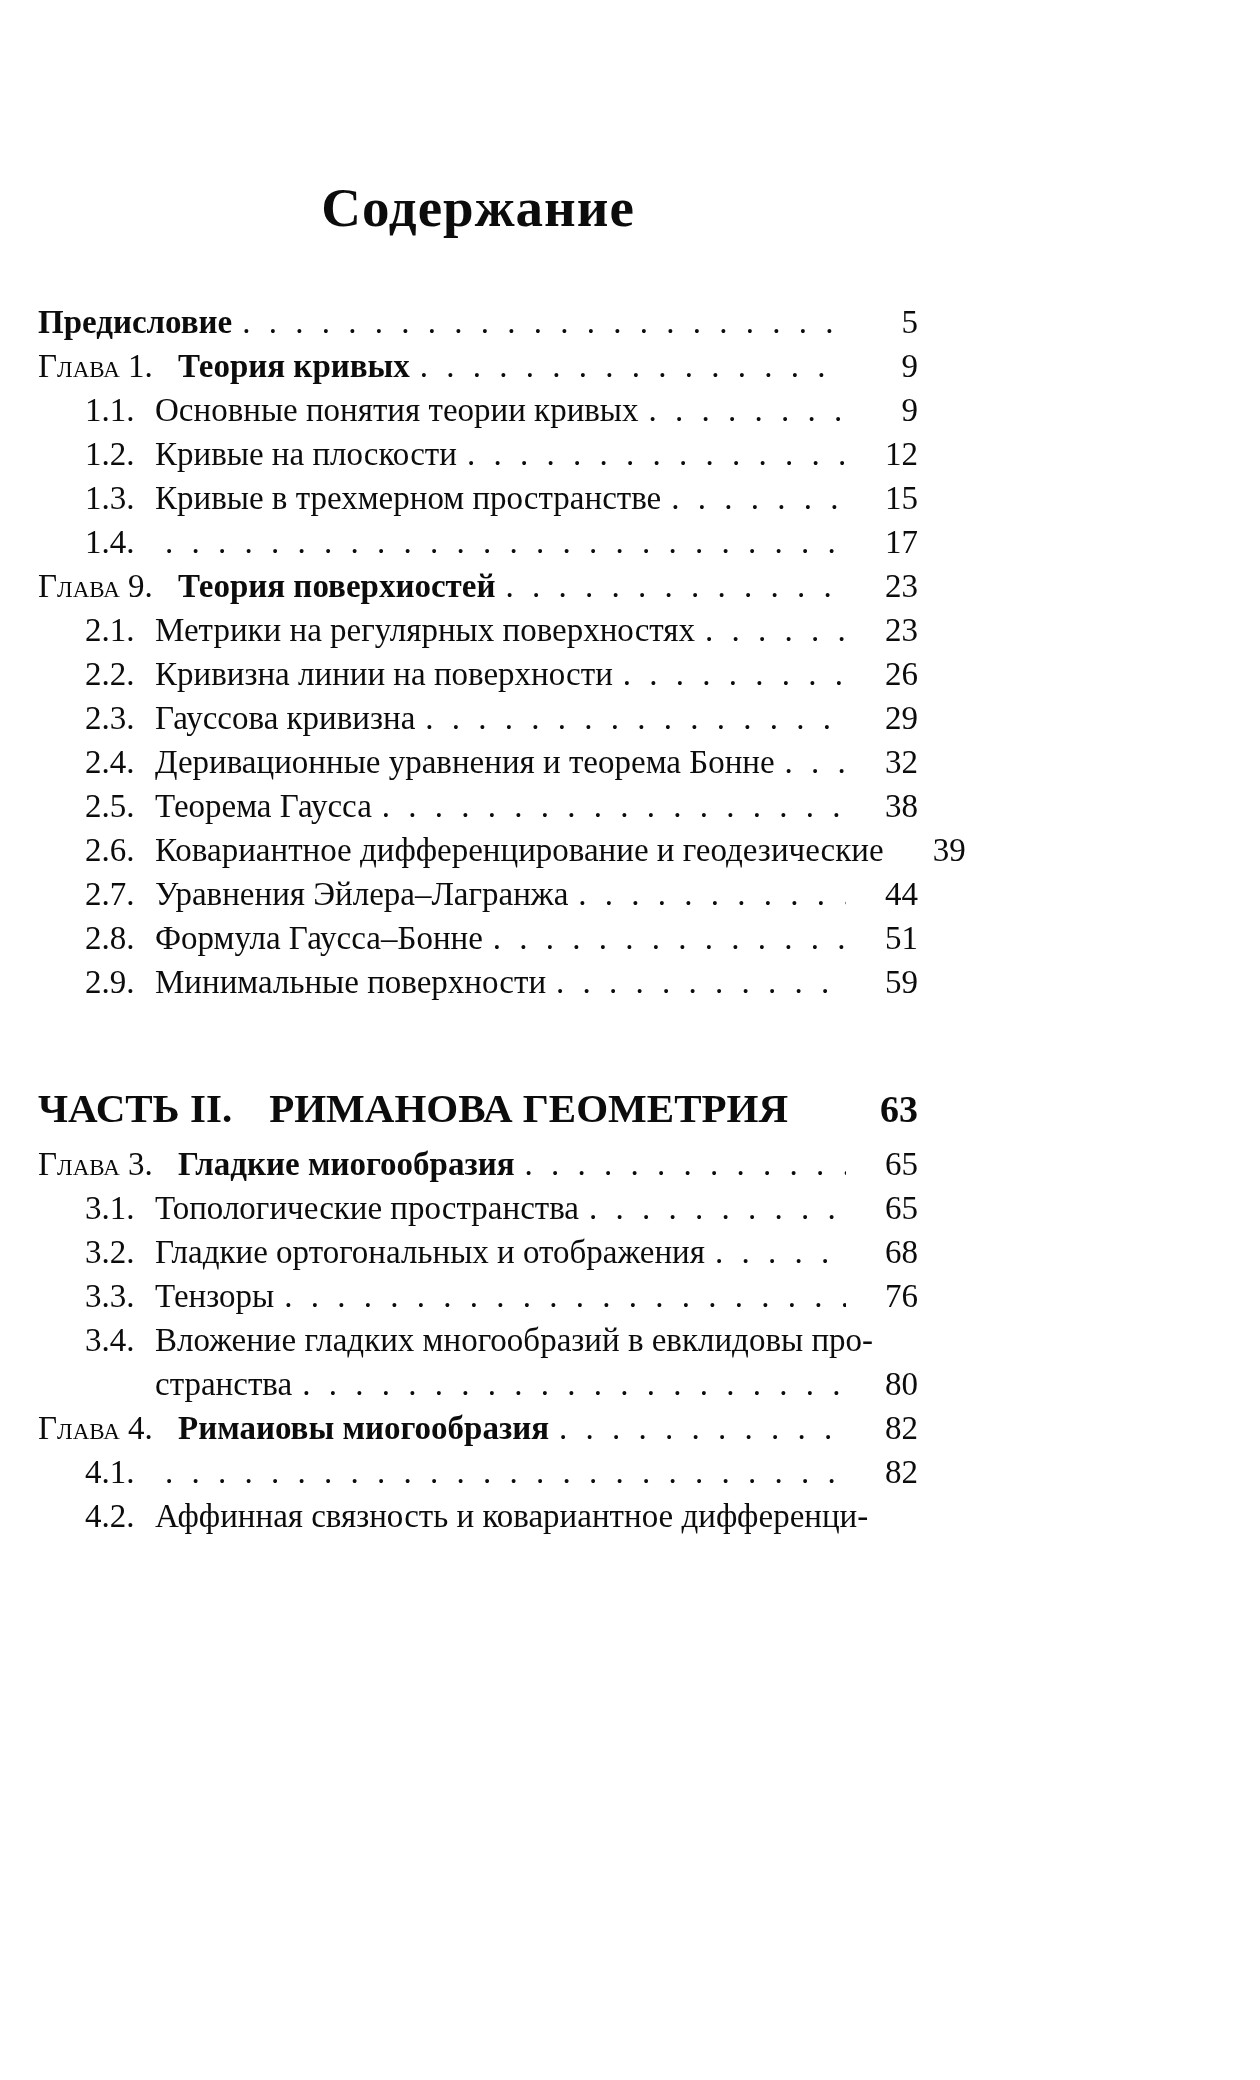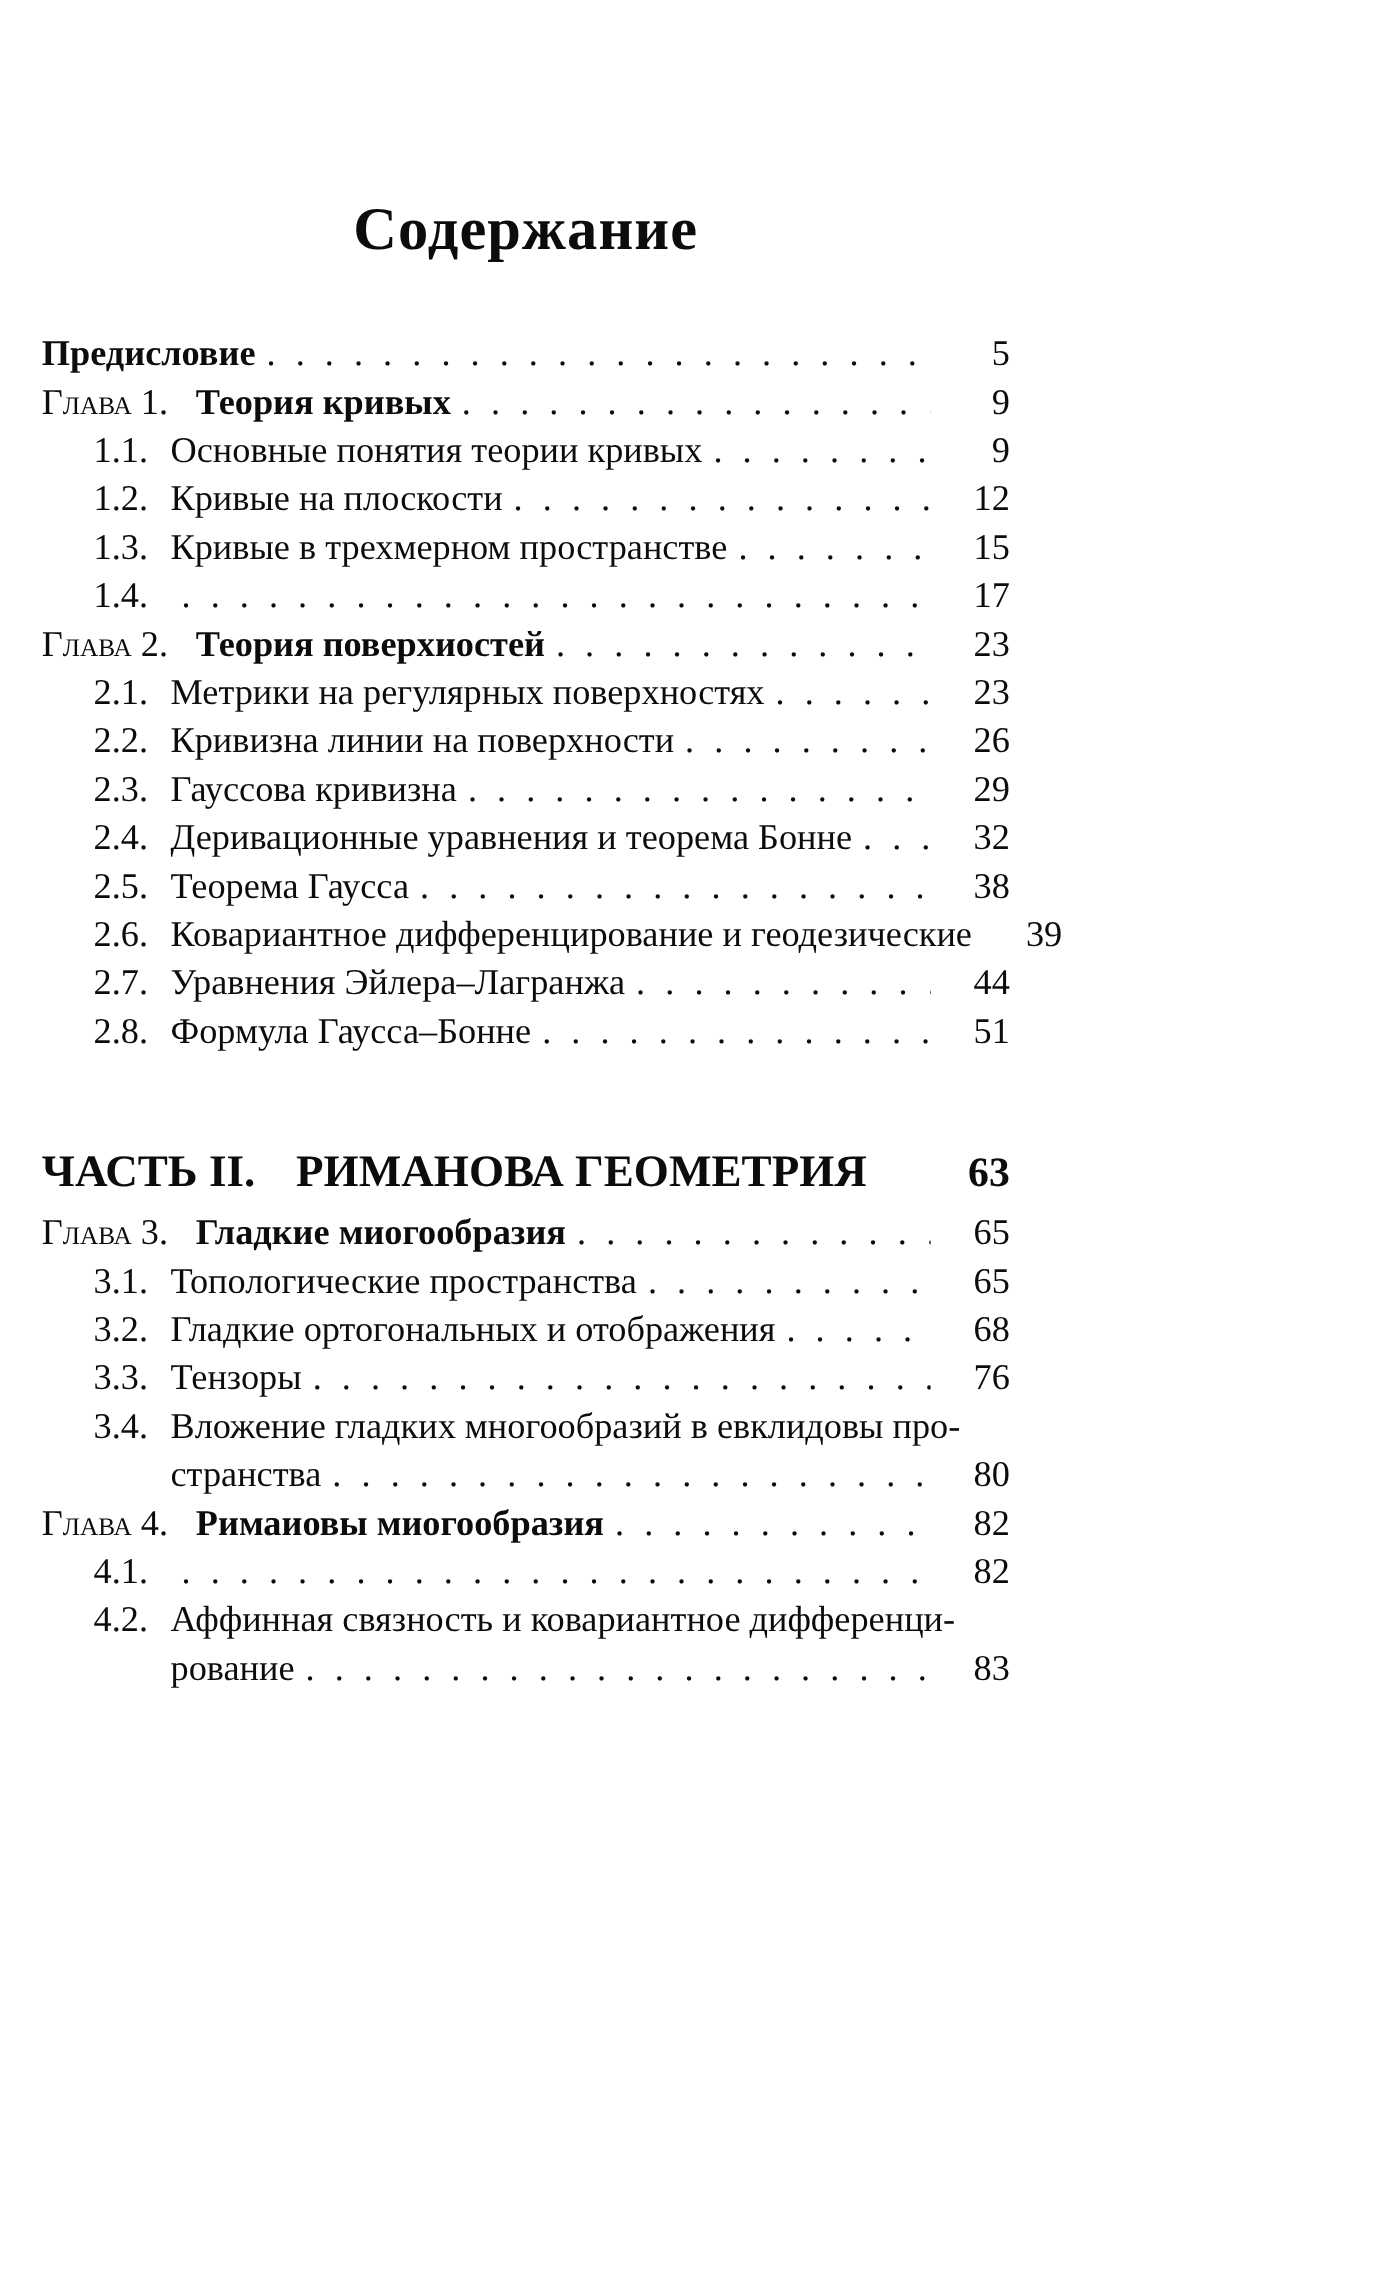--- a/index.html
+++ b/index.html
@@ -96,21 +96,21 @@
           <span class="sec-title t">Кривые в трехмерном пространстве</span>
           <span class="leader"></span>
           <span class="pagenum">15</span>
         </div>
         <div class="row section-row">
           <span class="sec-num t">1.4.</span>
           <span class="leader"></span>
           <span class="pagenum">17</span>
         </div>
         <div class="row chapter-row">
-          <span class="chap-num t">Глава 2.</span>
+          <span class="chap-num t">Глава 9.</span>
           <span class="chap-title t">Теория поверхиостей</span>
           <span class="leader"></span>
           <span class="pagenum">23</span>
         </div>
         <div class="row section-row">
           <span class="sec-num t">2.1.</span>
           <span class="sec-title t">Метрики на регулярных поверхностях</span>
           <span class="leader"></span>
           <span class="pagenum">23</span>
         </div>
@@ -148,20 +148,26 @@
           <span class="sec-num t">2.7.</span>
           <span class="sec-title t">Уравнения Эйлера–Лагранжа</span>
           <span class="leader"></span>
           <span class="pagenum">44</span>
         </div>
         <div class="row section-row">
           <span class="sec-num t">2.8.</span>
           <span class="sec-title t">Формула Гаусса–Бонне</span>
           <span class="leader"></span>
           <span class="pagenum">51</span>
+        </div>
+        <div class="row section-row">
+          <span class="sec-num t">2.9.</span>
+          <span class="sec-title t">Минимальные поверхности</span>
+          <span class="leader"></span>
+          <span class="pagenum">59</span>
         </div>
         <div class="row part-row part-second">
           <span class="part-label t">ЧАСТЬ II.</span>
           <span class="part-title t">РИМАНОВА ГЕОМЕТРИЯ</span>
           <span class="spacer"></span>
           <span class="pagenum">63</span>
         </div>
         <div class="row chapter-row">
           <span class="chap-num t">Глава 3.</span>
           <span class="chap-title t">Гладкие миогообразия</span>

